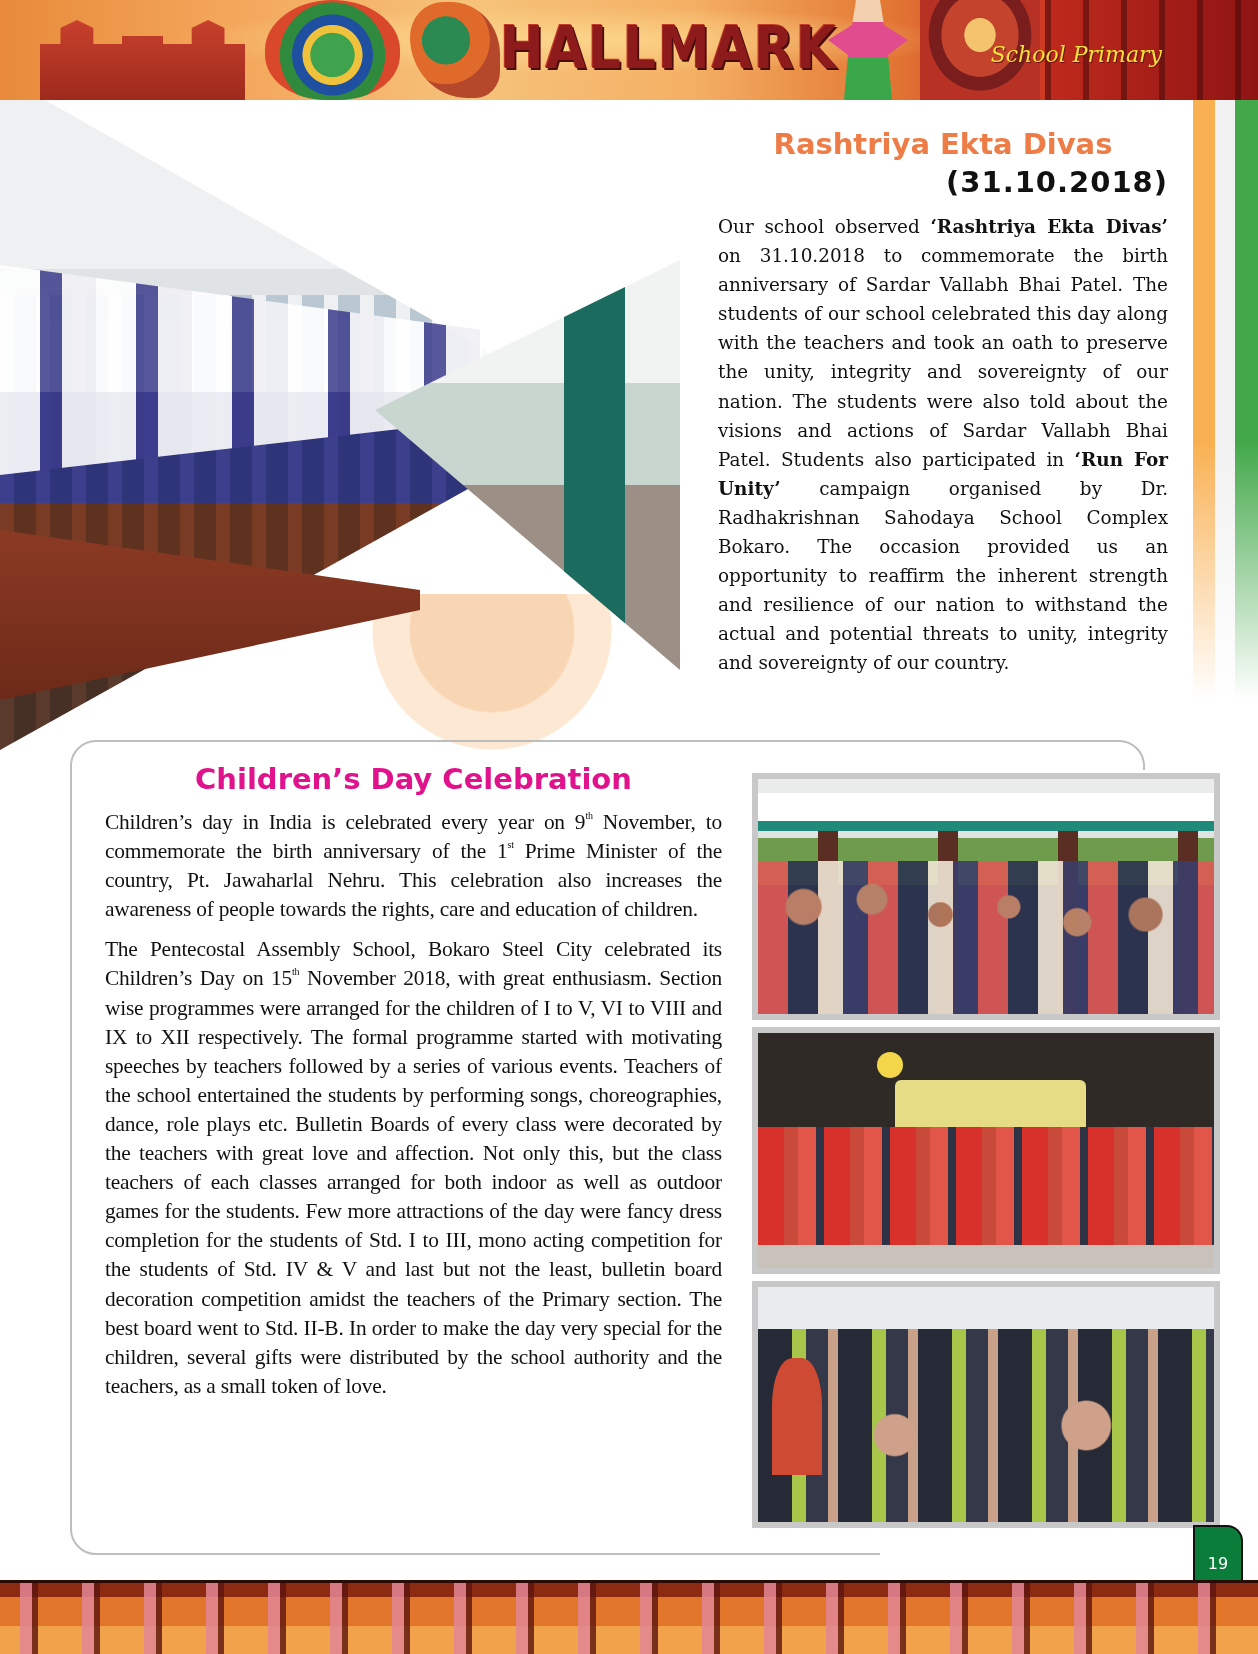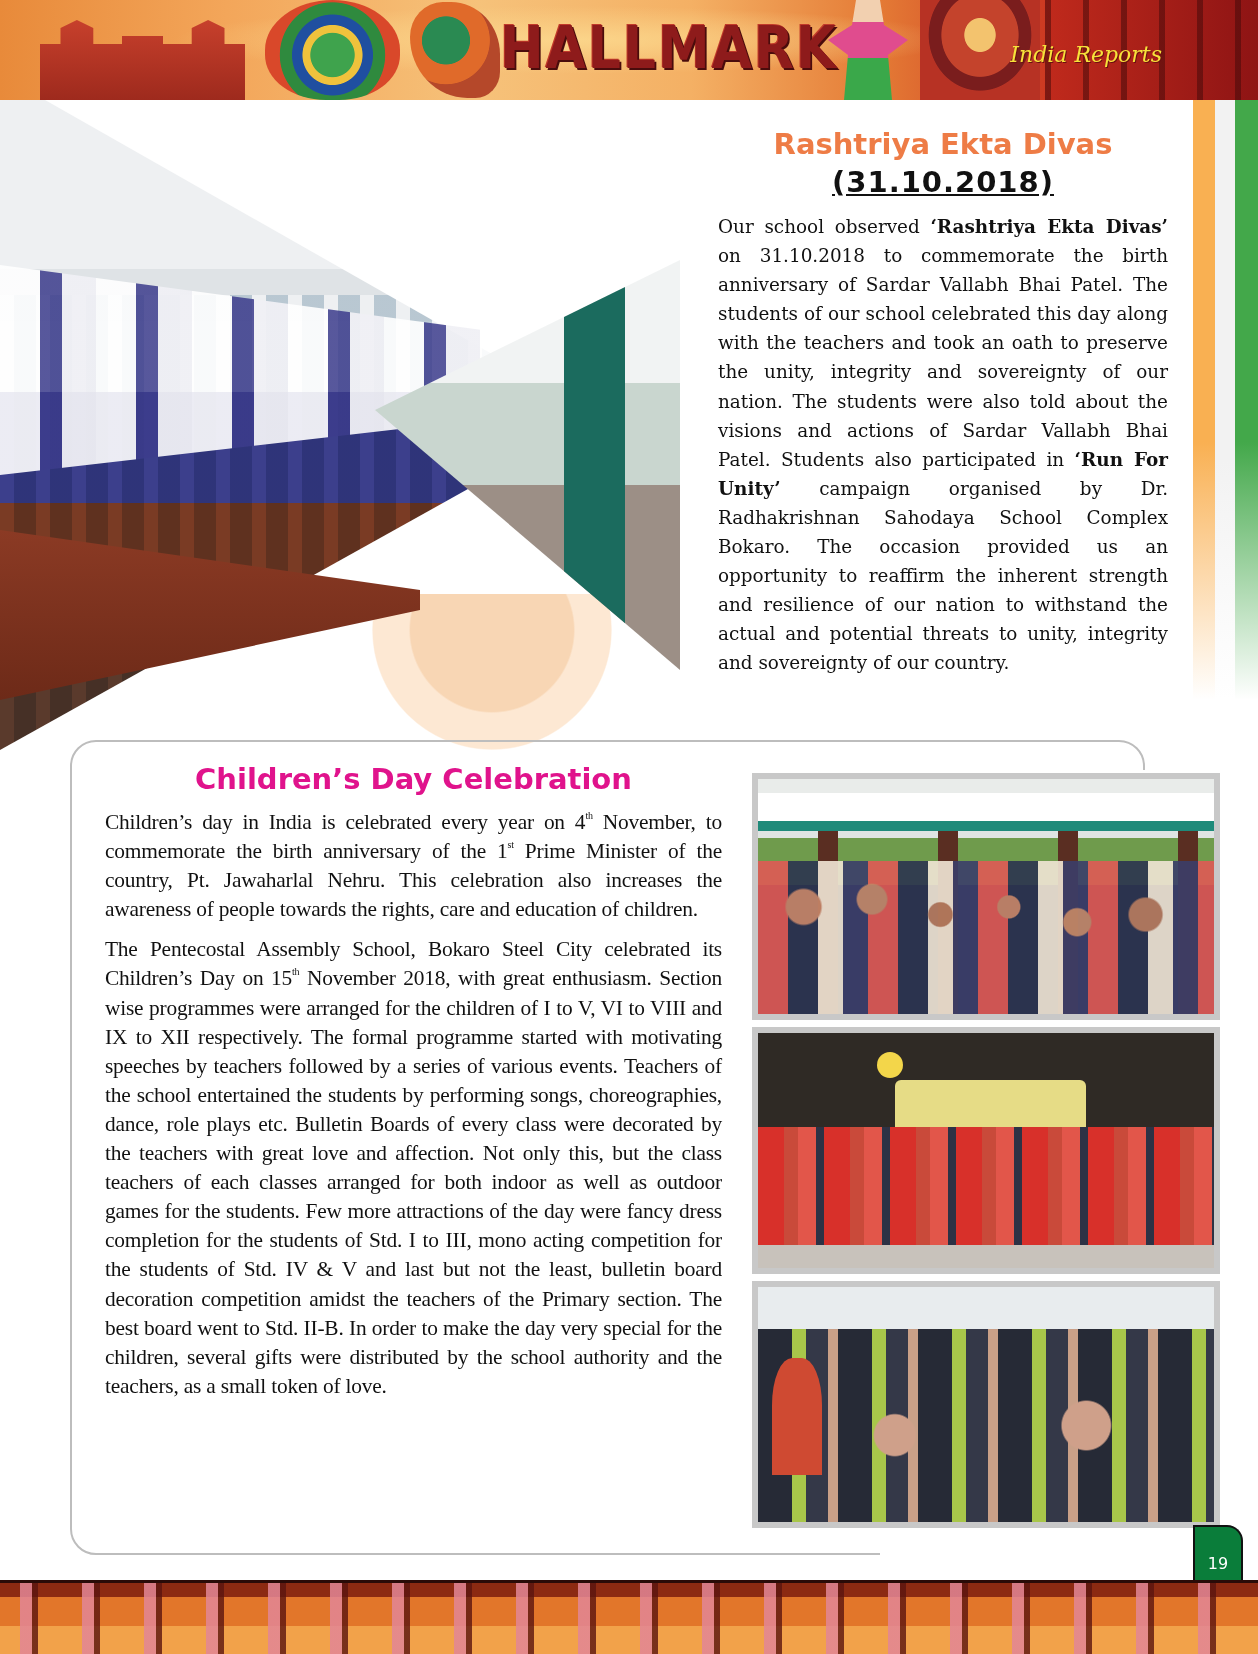--- a/index.html
+++ b/index.html
@@ -105,22 +105,22 @@
 
     
     .ekta {
       position: absolute; left: 718px; top: 126px; width: 450px;
     }
     .ekta-title {
       text-align: center; font-family: "DejaVu Sans", sans-serif; font-weight: bold;
       font-size: 29px; color: #ee7c46; line-height: 36px;
     }
     .ekta-date {
-      text-align: center; font-family: "DejaVu Sans", sans-serif; font-weight: bold;
-      font-size: 29px; color: #111; line-height: 40px; letter-spacing: 1px; text-decoration: underline;
+      text-align: right; font-family: "DejaVu Sans", sans-serif; font-weight: bold;
+      font-size: 29px; color: #111; line-height: 40px; letter-spacing: 1px;
     }
     .ekta-body {
       margin-top: 10px; font-family: "DejaVu Serif", serif; font-size: 18.4px; line-height: 29.1px;
       text-align: justify; color: #111;
     }
     .ekta-body b { font-weight: bold; }
 
     
     .card-border {
       position: absolute; left: 70px; top: 740px; width: 1075px; height: 815px;
@@ -231,21 +231,21 @@
 <body>
 
 <div class="header">
   <div class="hdr-fort"></div>
   <div class="hdr-mask"></div>
   <div class="hdr-tree"></div>
   <div class="hdr-title">HALLMARK</div>
   <div class="hdr-dancer"></div>
   <div class="hdr-goddess"></div>
   <div class="hdr-figures"></div>
-  <div class="hdr-section">India Reports</div>
+  <div class="hdr-section">School Primary</div>
 </div>
 
 <div class="stripe stripe-saffron"></div>
 <div class="stripe stripe-white"></div>
 <div class="stripe stripe-green"></div>
 
 <div class="oath-photo">
   <div class="oath-arc"></div>
   <div class="oath-tri-left"></div>
   <div class="oath-students"></div>
@@ -259,21 +259,21 @@
   <p class="ekta-body"><span>Our school observed </span><b>‘Rashtriya Ekta Divas’</b><span> on 31.10.2018 to commemorate the birth anniversary of Sardar Vallabh Bhai Patel. The students of our school celebrated this day along with the teachers and took an oath to preserve the unity, integrity and sovereignty of our nation. The students were also told about the visions and actions of Sardar Vallabh Bhai Patel. Students also participated in </span><b>‘Run For Unity’</b><span> campaign organised by Dr. Radhakrishnan Sahodaya School Complex Bokaro. The occasion provided us an opportunity to reaffirm the inherent strength and resilience of our nation to withstand the actual and potential threats to unity, integrity and sovereignty of our country.</span></p>
 </div>
 
 <div class="card-border"></div>
 <div class="card-border-mask2"></div>
 <div class="card-border-mask"></div>
 
 <div class="cd">
   <div class="cd-title">Children’s Day Celebration</div>
   <div class="cd-body">
-    <p><span>Children’s day in India is celebrated every year on 4</span><sup>th</sup><span> November, to commemorate the birth anniversary of the 1</span><sup>st</sup><span> Prime Minister of the country, Pt. Jawaharlal Nehru. This celebration also increases the awareness of people towards the rights, care and education of children.</span></p>
+    <p><span>Children’s day in India is celebrated every year on 9</span><sup>th</sup><span> November, to commemorate the birth anniversary of the 1</span><sup>st</sup><span> Prime Minister of the country, Pt. Jawaharlal Nehru. This celebration also increases the awareness of people towards the rights, care and education of children.</span></p>
     <p><span>The Pentecostal Assembly School, Bokaro Steel City celebrated its Children’s Day on 15</span><sup>th</sup><span> November 2018, with great enthusiasm. Section wise programmes were arranged for the children of I to V, VI to VIII and IX to XII respectively. The formal programme started with motivating speeches by teachers followed by a series of various events. Teachers of the school entertained the students by performing songs, choreographies, dance, role plays etc. Bulletin Boards of every class were decorated by the teachers with great love and affection. Not only this, but the class teachers of each classes arranged for both indoor as well as outdoor games for the students. Few more attractions of the day were fancy dress completion for the students of Std. I to III, mono acting competition for the students of Std. IV &amp; V and last but not the least, bulletin board decoration competition amidst the teachers of the Primary section. The best board went to Std. II-B. In order to make the day very special for the children, several gifts were distributed by the school authority and the teachers, as a small token of love.</span></p>
   </div>
 </div>
 
 <div class="photo-frame photo-1">
   <div class="photo-inner p1">
     <div class="p1-crowd"></div>
   </div>
 </div>
 <div class="photo-frame photo-2">

